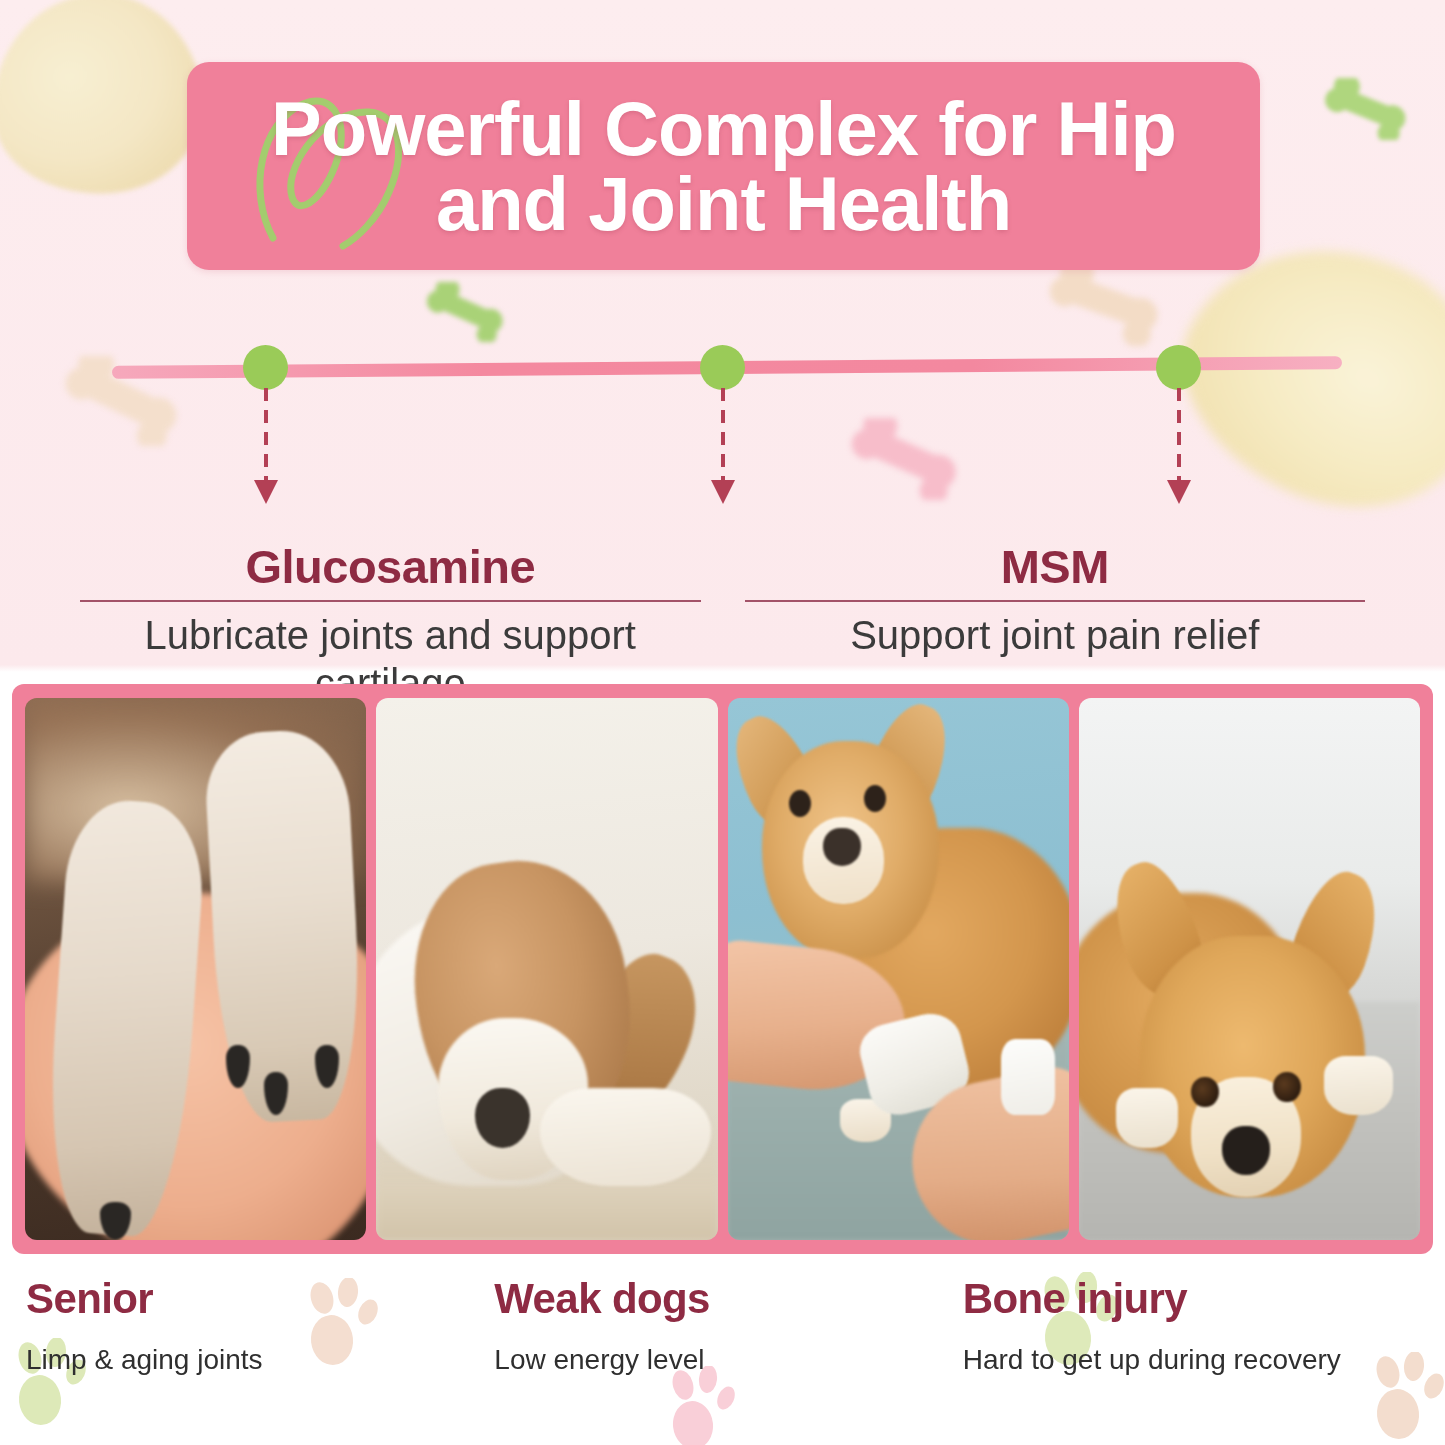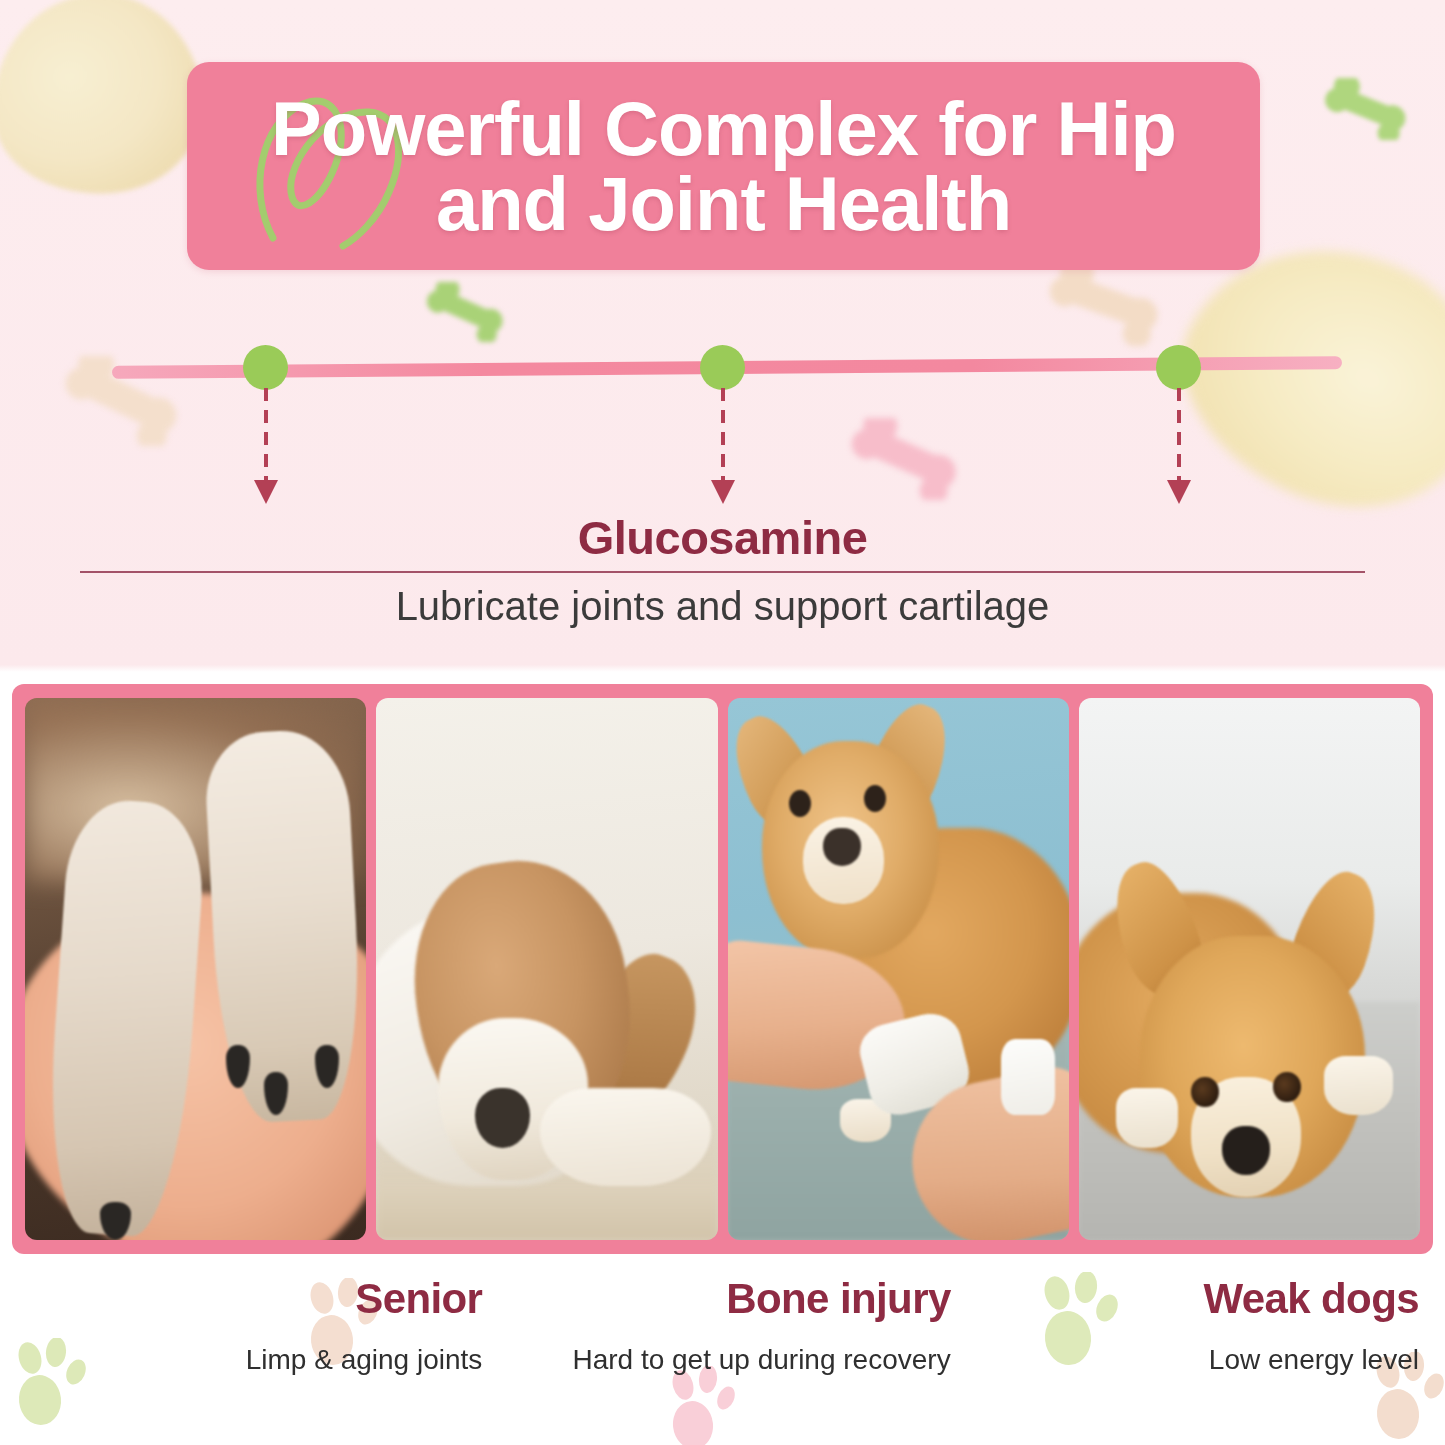--- a/index.html
+++ b/index.html
@@ -120,21 +120,21 @@
   .arrow-3 { left:1177px; }
 
   
   .ingredients {
     position:absolute;
     left:0; top:512px;
     width:1445px;
     display:flex;
     padding:0 58px;
   }
-  .ing-col { flex:1; text-align:center; padding:0 10px; }
+  .ing-col { flex:1; text-align:center; padding:0 10px;margin-top:29px; }
   .ing-name {
     color:#8E2B43;
     font-size:47px;
     font-weight:bold;
     letter-spacing:-.5px;
     line-height:1.12;
   }
   .ing-rule {
     height:2px;
     background:#A35268;
@@ -268,21 +268,21 @@
     background:linear-gradient(175deg,#FBF5EA 0%, #EAE0CD 100%); border-radius:32% 32% 44% 44%; filter:blur(1.2px); }
 
   
   .captions {
     position:absolute;
     left:0; top:1276px;
     width:1445px;
     display:flex;
     padding:0 20px;
   }
-  .cap-col { flex:1; text-align:right; padding:0 6px; }
+  .cap-col { flex:1; text-align:left; padding:0 6px; }
   .cap-title {
     color:#8E2B43;
     font-size:42px;
     font-weight:bold;
     letter-spacing:-.6px;
     line-height:1.1;
   }
   .cap-desc {
     margin-top:21px;
     color:#2F2F2F;
@@ -388,20 +388,25 @@
   <div class="arrow arrow-3">
     <div class="stem"></div>
       <div class="head"></div>
   </div>
 
   <div class="ingredients">
     <div class="ing-col">
       <div class="ing-name">Glucosamine</div>
       <div class="ing-rule"></div>
       <div class="ing-desc">Lubricate joints and support cartilage</div>
+    </div>
+    <div class="ing-col">
+      <div class="ing-name">MSM</div>
+      <div class="ing-rule"></div>
+      <div class="ing-desc">Support joint pain relief</div>
     </div>
   </div>
 
   <div class="photo-frame">
 
     <div class="photo">
       <div class="sky ph1-bg"></div>
       <div class="ph1-blur"></div>
       <div class="ph1-hand"></div>
       <div class="ph1-paw-a"></div>
@@ -512,22 +517,22 @@
       </g>
     </svg>
   </div>
 
   <div class="captions">
     <div class="cap-col">
       <div class="cap-title">Senior</div>
       <div class="cap-desc">Limp &amp; aging joints</div>
     </div>
     <div class="cap-col">
+      <div class="cap-title">Weak dogs</div>
+      <div class="cap-desc">Low energy level</div>
+    </div>
+    <div class="cap-col">
       <div class="cap-title">Bone injury</div>
       <div class="cap-desc">Hard to get up during recovery</div>
     </div>
-    <div class="cap-col">
-      <div class="cap-title">Weak dogs</div>
-      <div class="cap-desc">Low energy level</div>
-    </div>
   </div>
 
 </div>
 
 </body></html>

